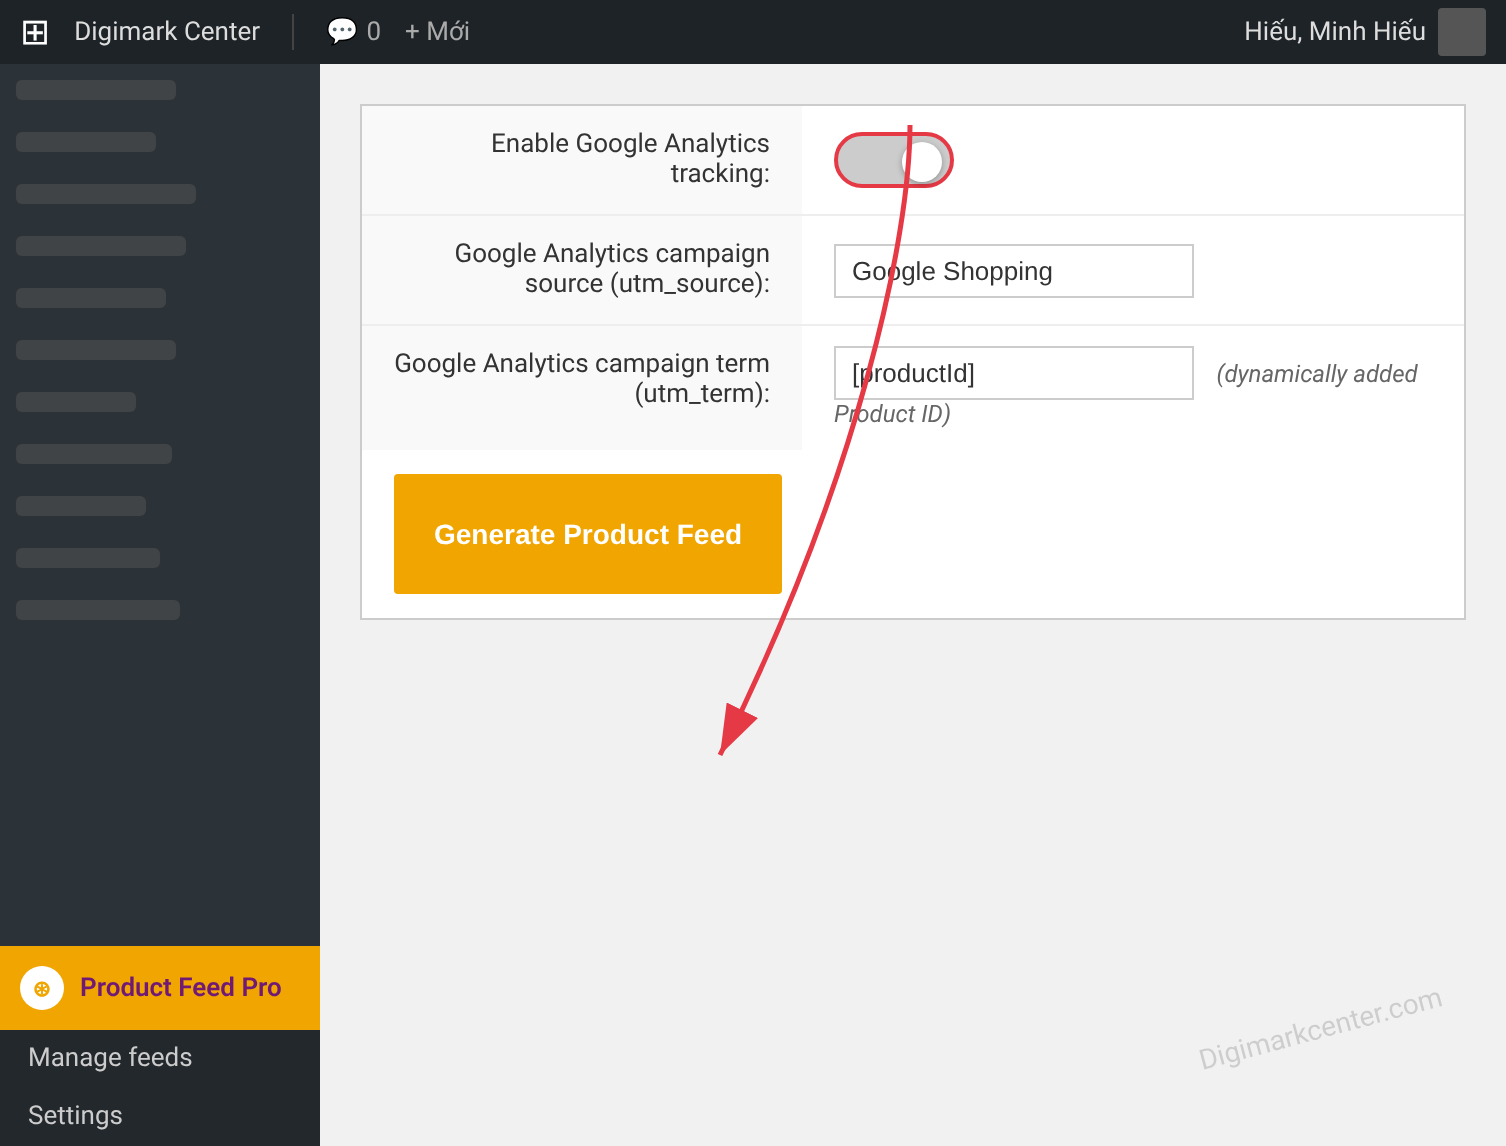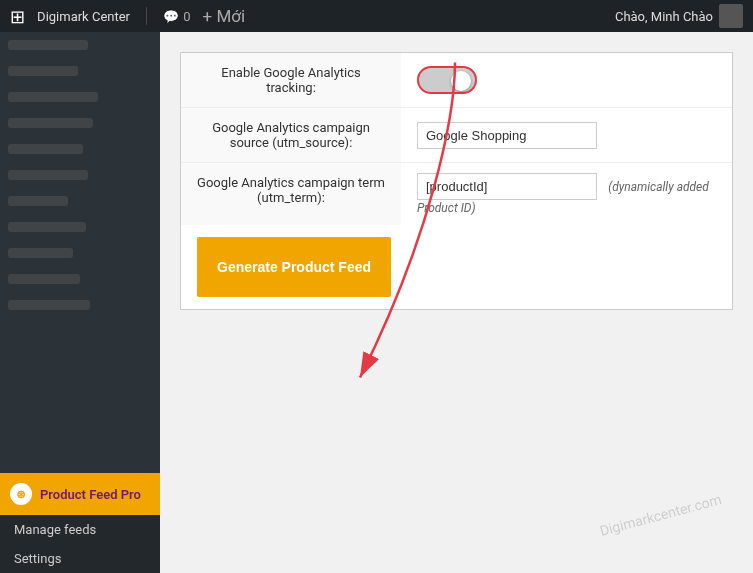--- a/index.html
+++ b/index.html
@@ -40,21 +40,21 @@
     .admin-bar-separator { width: 1px; height: 18px; background: #444; margin: 0 4px; }
     .admin-bar-comments {
       color: #aaa;
       font-size: 13px;
       display: flex;
       align-items: center;
       gap: 4px;
     }
     .admin-bar-new {
       color: #aaa;
-      font-size: 17px;
+      font-size: 13px;
       display: flex;
       align-items: center;
       gap: 4px;
     }
     .admin-bar-right {
       margin-left: auto;
       color: #ddd;
       font-size: 13px;
       display: flex;
       align-items: center;
@@ -144,21 +144,21 @@
     }
     .form-table tr {
       border-bottom: 1px solid #eee;
     }
     .form-table tr:last-child {
       border-bottom: none;
     }
     .form-table th {
       background: #f9f9f9;
       padding: 12px 16px;
-      text-align: center;
+      text-align: right;
       font-weight: normal;
       color: #333;
       font-size: 13px;
       width: 220px;
       vertical-align: top;
     }
     .form-table td {
       padding: 10px 16px;
       vertical-align: middle;
     }
@@ -263,21 +263,21 @@
   <span class="admin-bar-wp-icon">⊞</span>
   <span class="admin-bar-site">
     <span>Digimark Center</span>
   </span>
   <div class="admin-bar-separator"></div>
   <span class="admin-bar-comments">
     💬 <span>0</span>
   </span>
   <span class="admin-bar-new">+ Mới</span>
   <div class="admin-bar-right">
-    <span>Chào, Minh Chào</span>
+    <span>Hiếu, Minh Hiếu</span>
     <div class="admin-bar-avatar"></div>
   </div>
 </div>
 
 <div class="main-layout">
 
   <div class="sidebar">
     <div class="sidebar-menu">
 
       <div class="blurred-sidebar-item">

